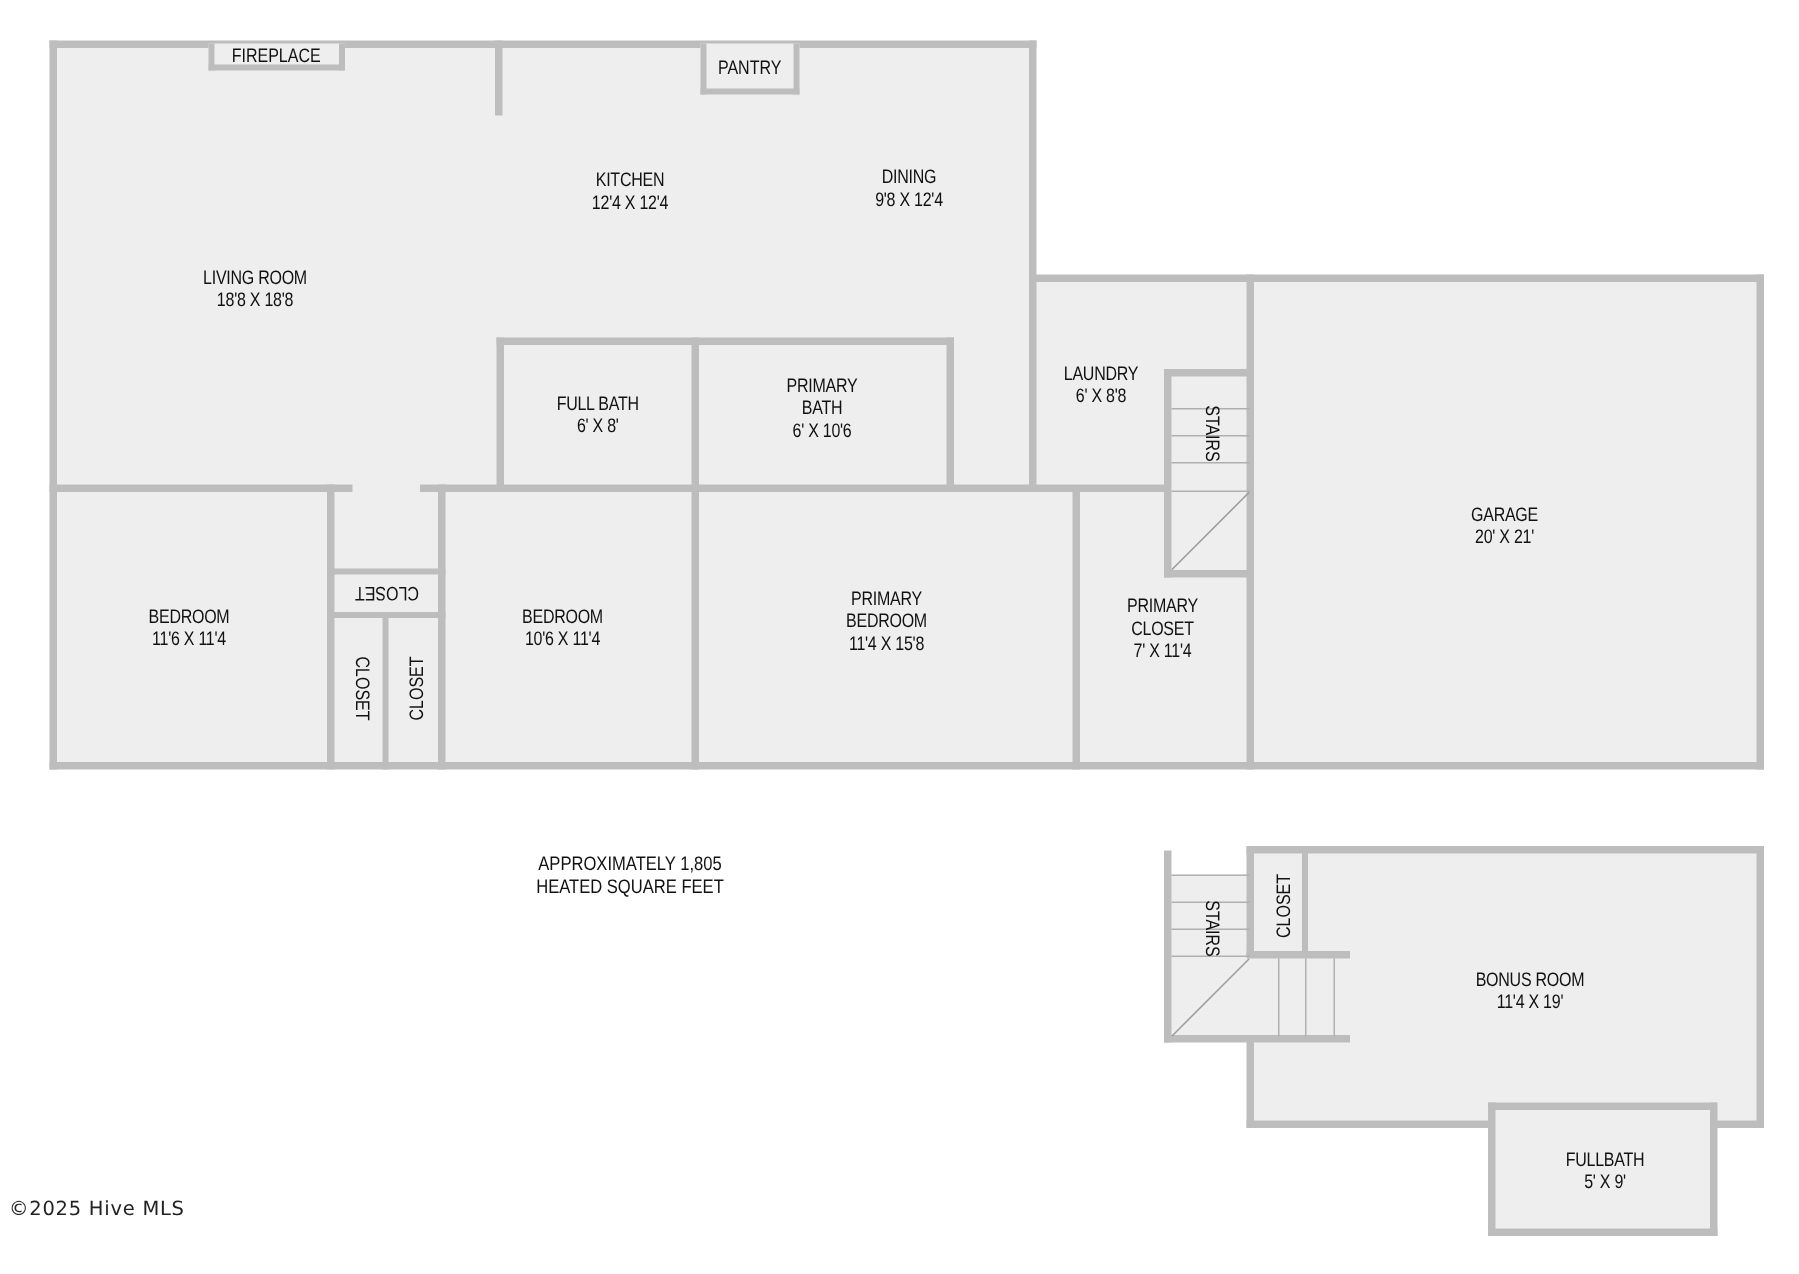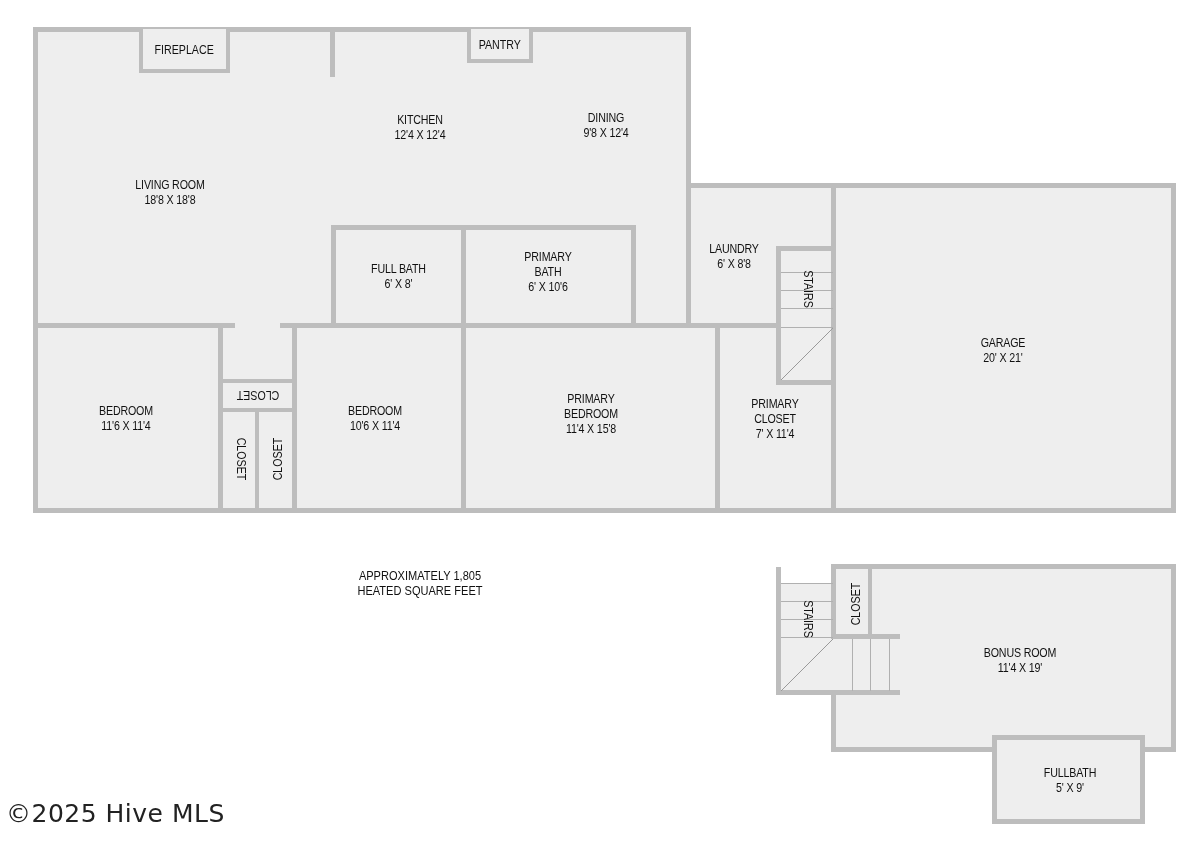--- a/index.html
+++ b/index.html
@@ -14,21 +14,21 @@
            white-space:nowrap; letter-spacing:-0.2px; }
   .label span { display:block; }
   .vlabel { position:absolute; color:#111; font-size:13px; line-height:14px;
             white-space:nowrap; font-family:"Liberation Sans", sans-serif; }
   .tag { position:absolute; background:#eeeeee; border:4px solid #bdbdbd;
          box-sizing:border-box; display:flex; align-items:center; justify-content:center;
          font-size:13px; color:#111; }
   .tag span { transform:scaleX(0.82); display:inline-block; }
   .note { position:absolute; text-align:center; font-size:13px; line-height:15px; color:#111;
           transform:scaleX(0.85); }
-  .copy { position:absolute; left:6px; top:799px; font-size:25px; color:#222;
+  .copy { position:absolute; left:6px; top:799px; font-size:13px; color:#222;
           font-family:"DejaVu Sans", sans-serif; letter-spacing:0.5px; }
   svg.diag { position:absolute; }
 </style>
 </head>
 <body>
 
 <div>
 
   <div class="floor" style="left:35px;top:29px;width:655px;height:300px;"></div>
   <div class="floor" style="left:688px;top:185px;width:147px;height:145px;"></div>
@@ -66,21 +66,21 @@
   <div class="wall" style="left:776px;top:246px;width:5px;height:139px;"></div>
   <div class="wall" style="left:776px;top:380px;width:60px;height:5px;"></div>
   <div class="line" style="left:781px;top:272px;width:52px;height:1px;"></div>
   <div class="line" style="left:781px;top:290px;width:52px;height:1px;"></div>
   <div class="line" style="left:781px;top:308px;width:52px;height:1px;"></div>
   <div class="line" style="left:781px;top:327px;width:52px;height:1px;"></div>
   <svg class="diag" style="left:781px;top:328px;" width="52" height="52">
     <line x1="0" y1="52" x2="52" y2="0" stroke="#9a9a9a" stroke-width="1"></line>
   </svg>
 
-  <div class="tag" style="left:139px;top:29px;width:91px;height:44px;border-top:none;">
+  <div class="tag" style="left:139px;top:29px;width:91px;height:18px;border-top:none;">
       <span>FIREPLACE</span>
     </div>
   <div class="tag" style="left:467px;top:29px;width:66px;height:34px;border-top:none;">
       <span>PANTRY</span>
     </div>
 
   <div class="label" style="left:110px;top:177px;width:120px;">
     <span>LIVING ROOM</span>
     <span>18'8 X 18'8</span>
   </div>

